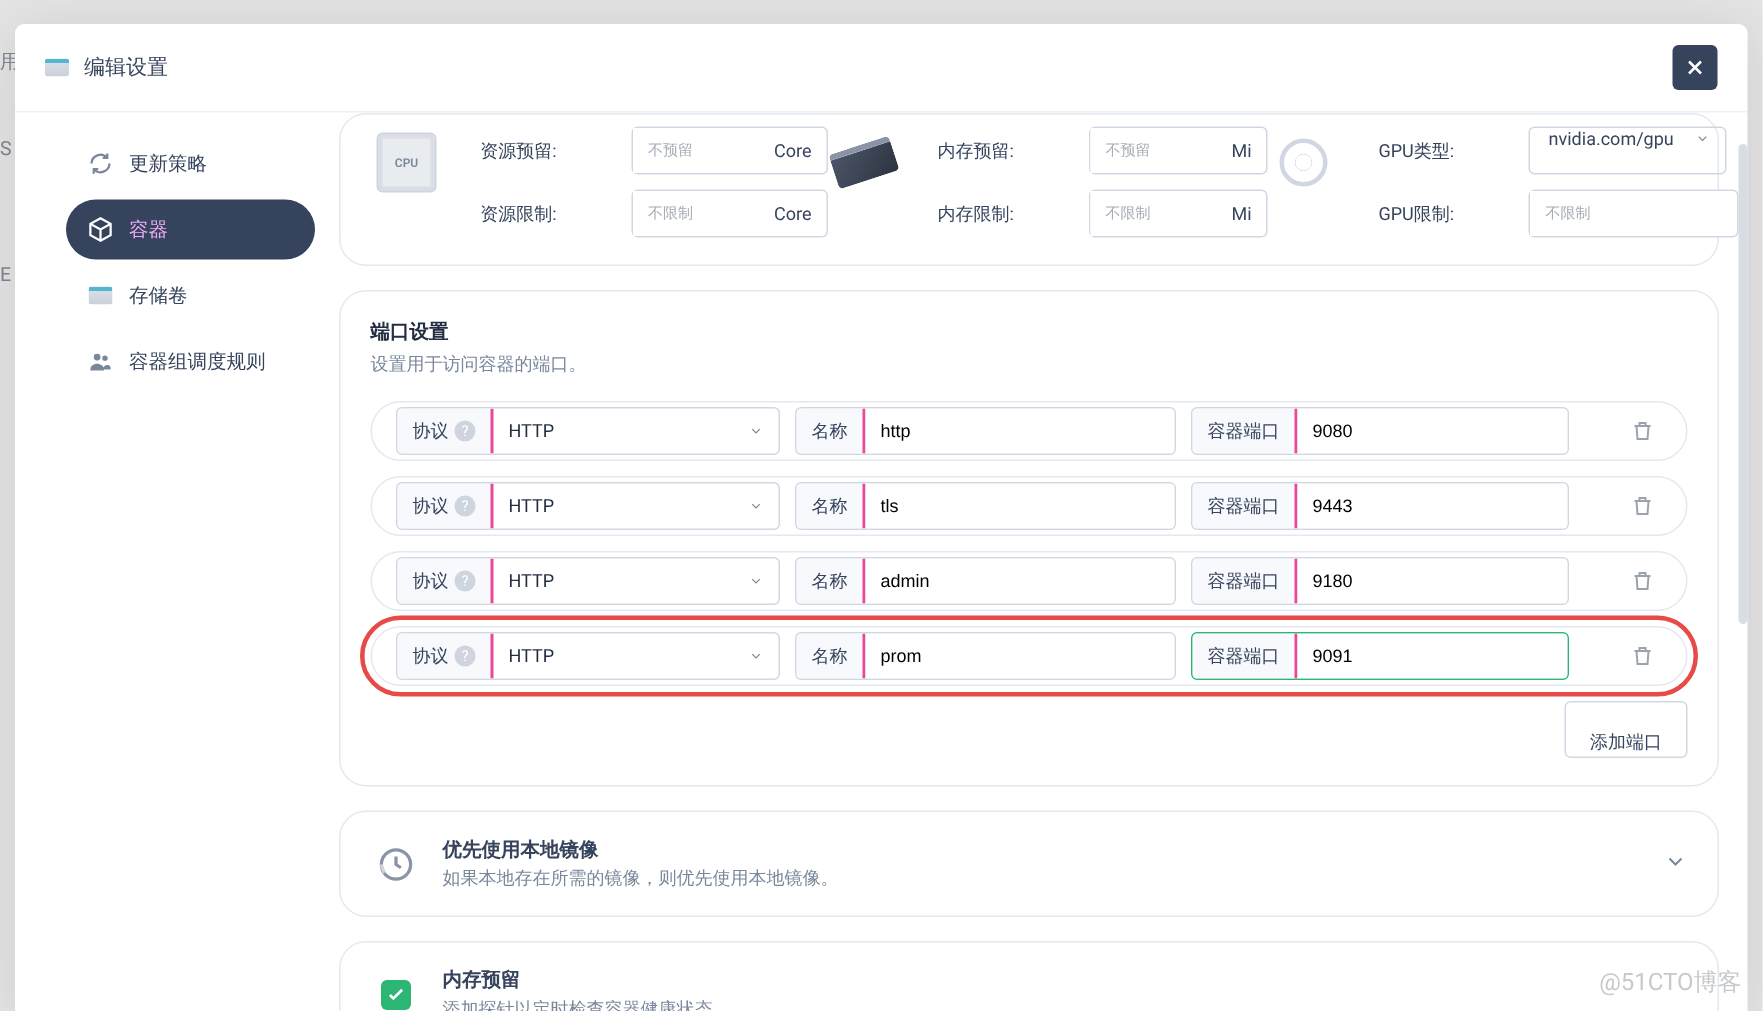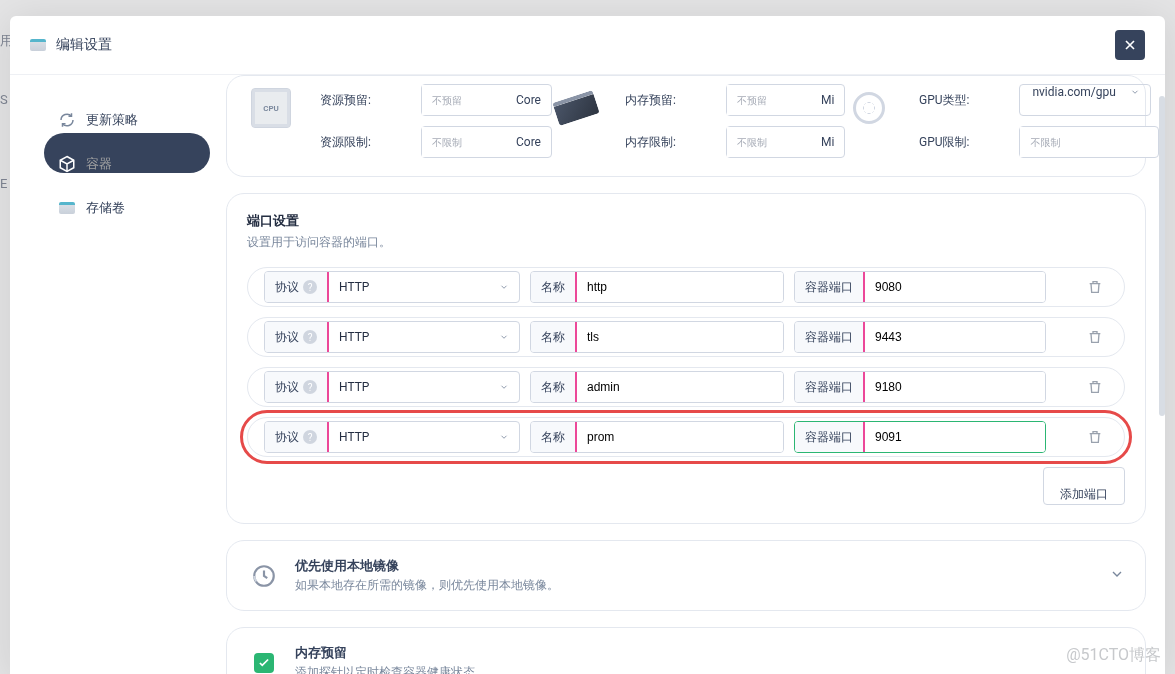--- a/index.html
+++ b/index.html
@@ -6,22 +6,22 @@
   html, body { width: 1175px; height: 674px; font-family: -apple-system, BlinkMacSystemFont, "Segoe UI", Roboto, "Helvetica Neue", Arial, sans-serif; font-size: 13px; color: #242e42; background: #fff; overflow: hidden; }
   .modal-bg { position: absolute; inset: 0; background: rgba(30,35,45,0.12); }
   .modal { position: absolute; top: 16px; left: 10px; right: 10px; bottom: 0; background: #fff; border-radius: 6px 6px 0 0; box-shadow: 0 4px 40px rgba(0,0,0,0.1); display: flex; flex-direction: column; }
   .modal-header { display: flex; align-items: center; padding: 14px 20px; border-bottom: 1px solid #eef0f4; }
   .hdr-icon { width: 16px; height: 12px; margin-right: 10px; background: linear-gradient(#d8dee5,#c9d0da); border-top: 3px solid #55b5cc; border-radius: 2px; }
   .hdr-title { font-weight: 400; font-size: 14px; color: #36435c; }
   .close-btn { margin-left: auto; width: 30px; height: 30px; border-radius: 4px; background: #36435c; display: flex; align-items: center; justify-content: center; cursor: pointer; }
   .close-btn svg { width: 16px; height: 16px; stroke: #fff; }
   .modal-body { flex: 1; display: flex; overflow: hidden; }
   .sidebar { width: 216px; padding: 14px 16px 0 34px; }
-  .side-item { display: flex; align-items: flex-end; height: 40px; padding: 0 14px; border-radius: 20px; font-size: 13px; color: #36435c; font-weight: 500; margin-bottom: 4px; cursor: pointer; }
-  .side-item.active { background: #36435c; color: #a3a3a3; }
+  .side-item { display: flex; align-items: center; height: 40px; padding: 0 14px; border-radius: 20px; font-size: 13px; color: #36435c; font-weight: 500; margin-bottom: 4px; cursor: pointer; }
+  .side-item.active { background: #36435c; color: #f0abfc; }
   .side-icon { width: 18px; height: 18px; margin-right: 10px; display:flex; align-items:center; justify-content:center; }
   .main { flex: 1; padding: 0 12px 0 0; overflow:auto; }
   .main-inner { width: 920px; }
   .card { border: 1px solid #e4e8ef; border-radius: 18px; padding: 18px 20px; margin-bottom: 16px; background:#fff; }
   .res-grid { display:flex; justify-content:space-between; align-items:flex-start; }
   .res-col { display:flex; }
   .res-iconbox { width: 48px; height: 48px; margin-right: 12px; display:flex; align-items:center; justify-content:center; }
   .cpu-chip { width:40px; height:40px; background:#e9ecef; border-radius:4px; border:1px solid #cfd5df; display:flex; align-items:center; justify-content:center; font-size:8px; color:#79879c; font-weight:600; box-shadow: inset 0 0 0 3px #d9dee6; }
   .mem-stick { width:42px; height:24px; background:linear-gradient(135deg,#4a5568,#2d3440); border-radius:3px; transform:rotate(-18deg); border-top:4px solid #8a94a6; }
   .gpu-fan { width:32px; height:32px; border-radius:50%; border:3px solid #d1d7e2; background:radial-gradient(circle at center, #fff 28%, #d1d7e2 30%, #fff 32%); position:relative; }
@@ -96,20 +96,31 @@
             </svg>
         </span>
         <span>容器</span>
       </div>
       <div class="side-item">
         <span class="side-icon">
           <span style="width:16px;height:12px;background:linear-gradient(#d8dee5,#c9d0da);border-top:3px solid #55b5cc;border-radius:2px;"></span>
         </span>
         <span>存储卷</span>
       </div>
+      <div class="side-item">
+        <span class="side-icon">
+          <svg viewBox="0 0 24 24" width="18" height="18" fill="#79879c">
+              <circle cx="9" cy="8" r="3"></circle>
+              <circle cx="16" cy="9" r="2.4"></circle>
+              <path d="M3 19c0-3 3-5 6-5s6 2 6 5v1H3z"></path>
+              <path d="M14 19c0-2 2-4 4-4s3 1 3 3v1h-7z"></path>
+            </svg>
+        </span>
+        <span>容器组调度规则</span>
+      </div>
     </div>
 
     <div class="main">
       <div class="main-inner">
 
       <div class="card" style="padding-top:8px;">
         <div class="res-grid">
           <div class="res-col">
             <div class="res-iconbox">
                   <div class="cpu-chip">CPU</div>

